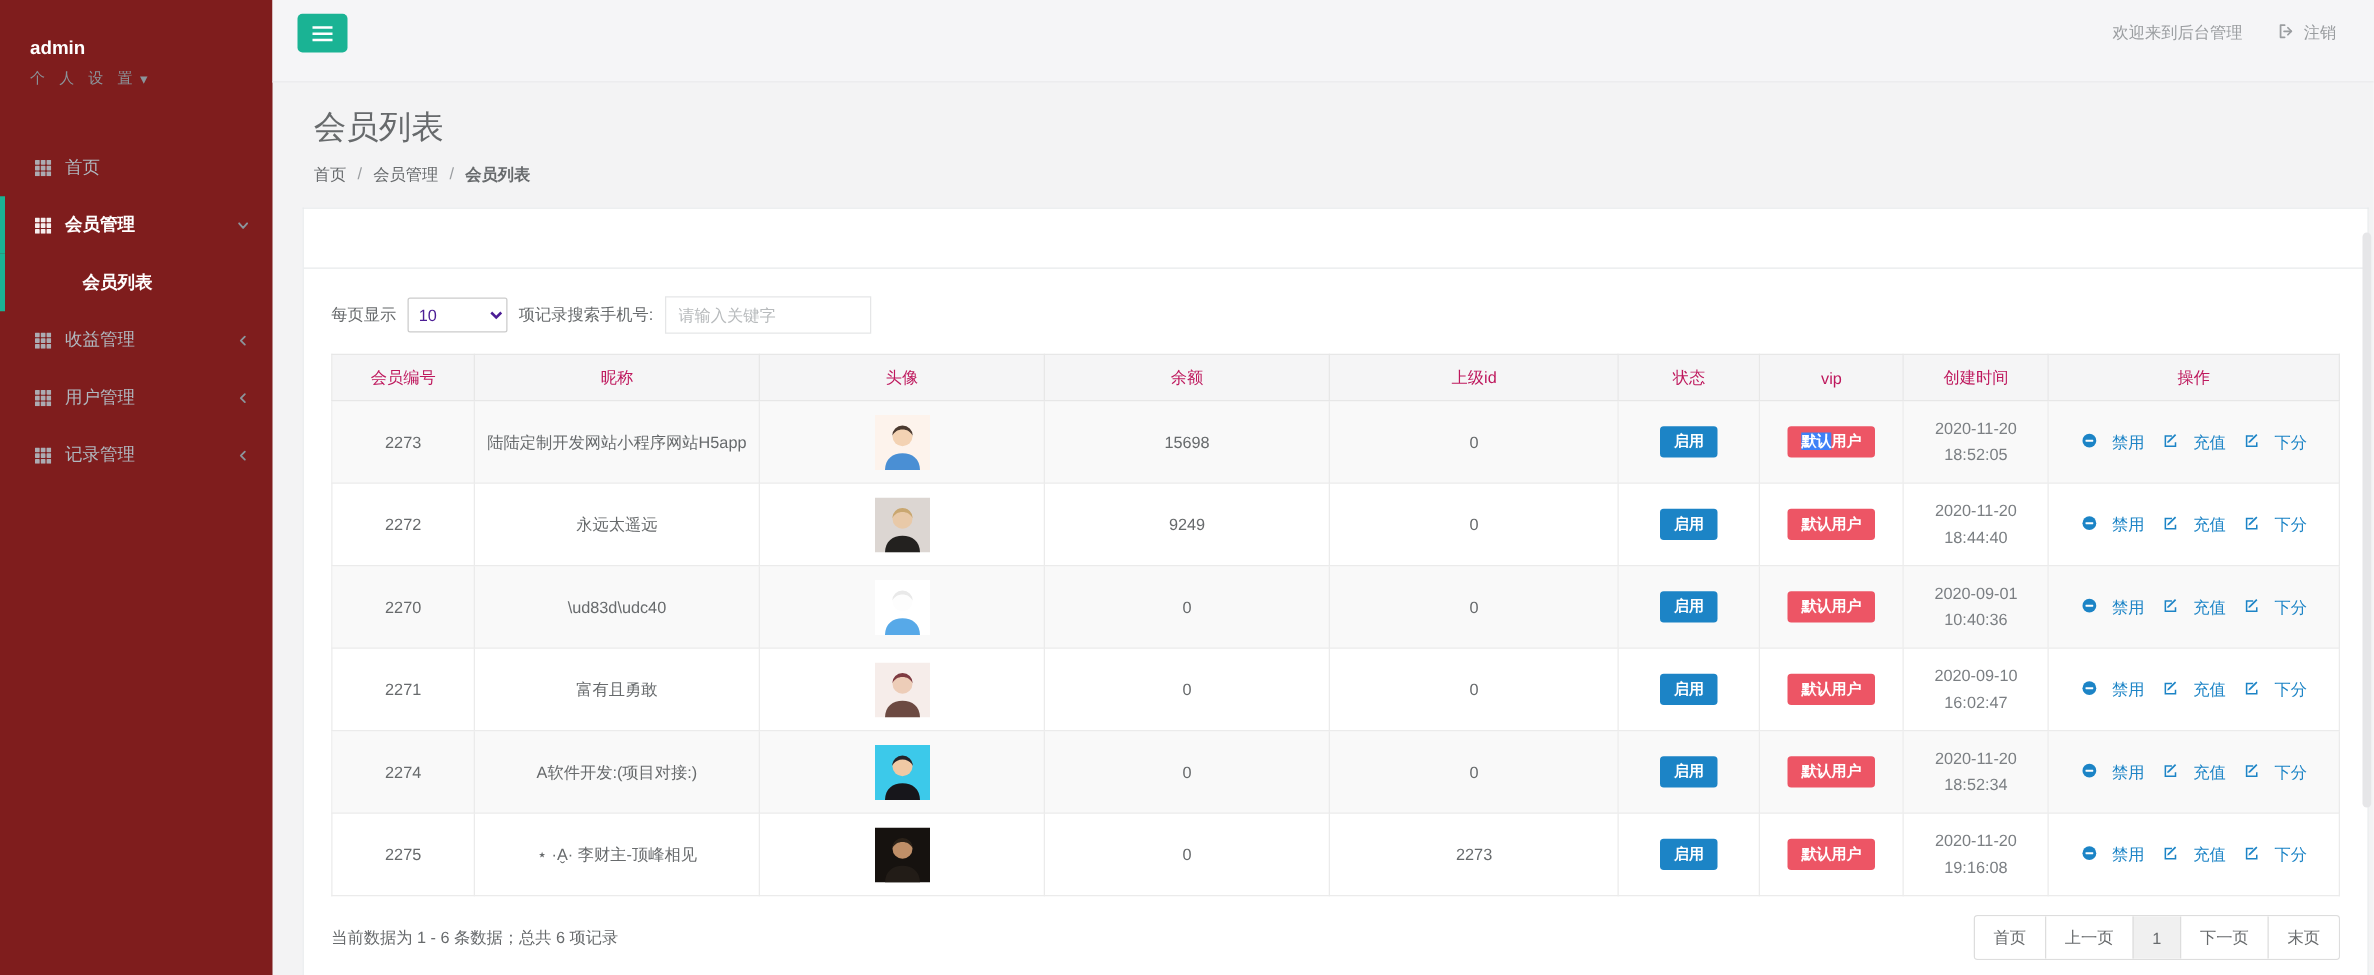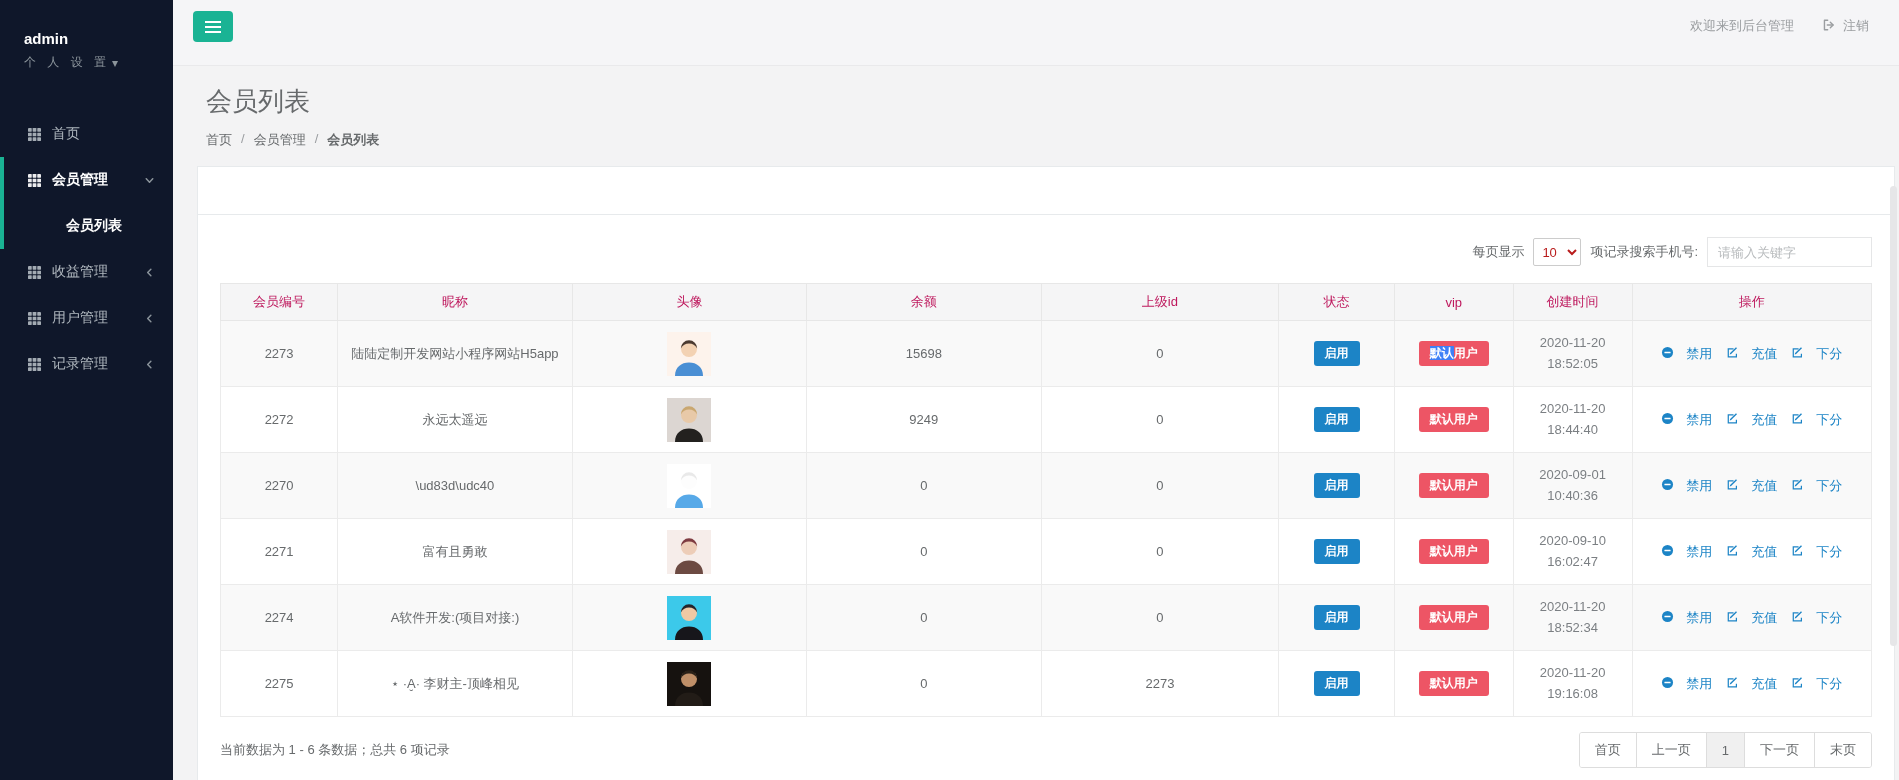--- a/index.html
+++ b/index.html
@@ -2,21 +2,21 @@
 <html><head>
 <meta charset="utf-8">
 <style>
   * { box-sizing: border-box; margin: 0; padding: 0; }
   html,body { width:1899px; height:780px; overflow:hidden; }
   body {
     font-family: "Liberation Sans", "DejaVu Sans", sans-serif;
     background:#f3f3f4; color:#676a6c; display:flex; font-size:13px;
   }
   
-  .sidebar { width:173px; flex-shrink:0; background:#0f172a; color:#b0b8bf; position:relative; }
+  .sidebar { width:218px; flex-shrink:0; background:#7f1d1d; color:#b0b8bf; position:relative; }
   .user-panel { padding:30px 0 0 24px; }
   .user-name { color:#fff; font-size:15px; font-weight:bold; }
   .user-settings { margin-top:7px; font-size:12px; color:#8b949b; letter-spacing:4px; cursor:pointer; display:inline-flex; align-items:center; gap:2px;}
   .menu { margin-top:40px; }
   .side-item { height:46px; display:flex; align-items:center; padding:0 18px 0 24px; font-size:14px; cursor:pointer; border-left:4px solid transparent; }
   .side-item .icon { margin-right:11px; display:inline-flex; opacity:.92; }
   .side-item .chev { margin-left:auto; color:#8b949b; display:inline-flex; }
   .side-item.active { color:#fff; font-weight:bold; border-left-color:#1ab394; }
   .side-sub { height:46px; display:flex; align-items:center; padding-left:62px; font-size:14px; color:#fff; font-weight:bold; cursor:pointer; border-left:4px solid #1ab394; }
   
@@ -30,23 +30,23 @@
   .page-header { padding:18px 0 0 33px; }
   .page-title { font-size:26px; font-weight:400; color:#676a6c; }
   .breadcrumb { margin-top:12px; display:flex; gap:9px; font-size:13px; color:#676a6c; }
   .breadcrumb .crumb { cursor:pointer; }
   .breadcrumb .crumb.last { font-weight:bold; cursor:default; }
   .breadcrumb .sep { color:#9a9da0; }
   
   .card { flex:1; margin:17px 4px 0 24px; background:#fff; border:1px solid #e7eaec; border-bottom:none; display:flex; flex-direction:column; }
   .card-header { height:48px; border-bottom:1px solid #e7eaec; flex-shrink:0; }
   .card-body { padding:22px 22px 0; }
-  .controls { display:flex; justify-content:flex-end; align-items:center; color:#676a6c; }
+  .controls { display:flex; justify-content:flex-start; align-items:center; color:#676a6c; }
   .ctl-left, .ctl-right { display:flex; align-items:center; gap:9px; }
-  .per-page-select { width:48px; height:28px; border:1px solid #ccc; border-radius:2px; background:#fff; color:#b91c1c; font-size:13px; padding:0 4px; font-family:inherit; }
+  .per-page-select { width:80px; height:28px; border:1px solid #ccc; border-radius:2px; background:#fff; color:#4c1d95; font-size:13px; padding:0 4px; font-family:inherit; }
   .search-input { width:165px; height:30px; border:1px solid #e5e6e7; padding:0 10px; font-size:13px; color:#676a6c; font-family:inherit; outline:none; }
   .search-input::placeholder { color:#b8bbbd; }
   
   table.member-table { width:100%; margin-top:16px; border-collapse:collapse; table-layout:fixed; font-size:13px; }
   .member-table th { background:#f5f5f6; height:37px; font-weight:400; color:#be185d; border:1px solid #e7e7e7; text-align:center; }
   .member-table td { height:66px; border:1px solid #ebebeb; text-align:center; padding:0 8px; overflow:hidden; }
   .member-table tbody tr:nth-child(odd) td { background:#f9f9f9; }
   .badge { display:inline-block; padding:5px 11px; border-radius:3px; color:#fff; font-size:12px; font-weight:bold; line-height:1.2; }
   .badge-status { background:#1c84c6; }
   .badge-vip { background:#ed5565; }

